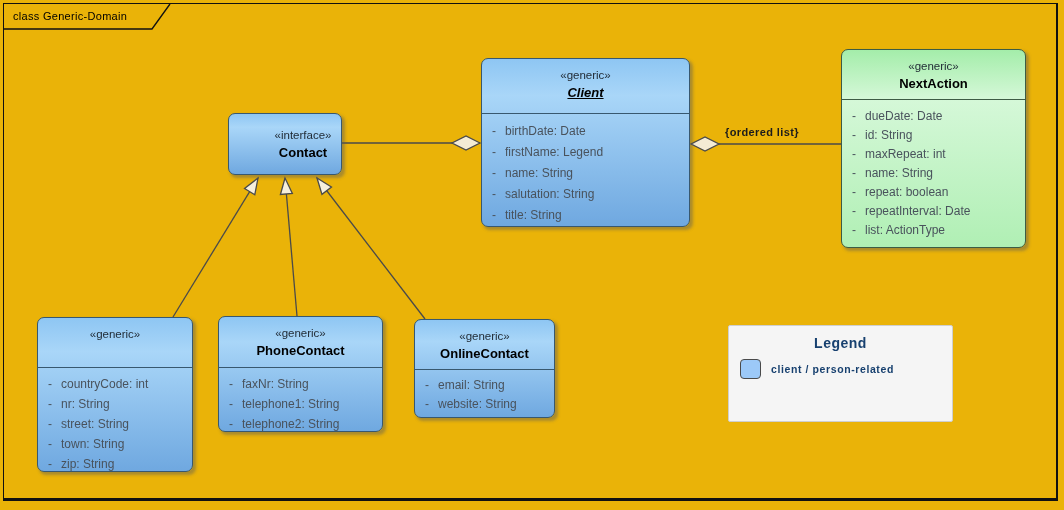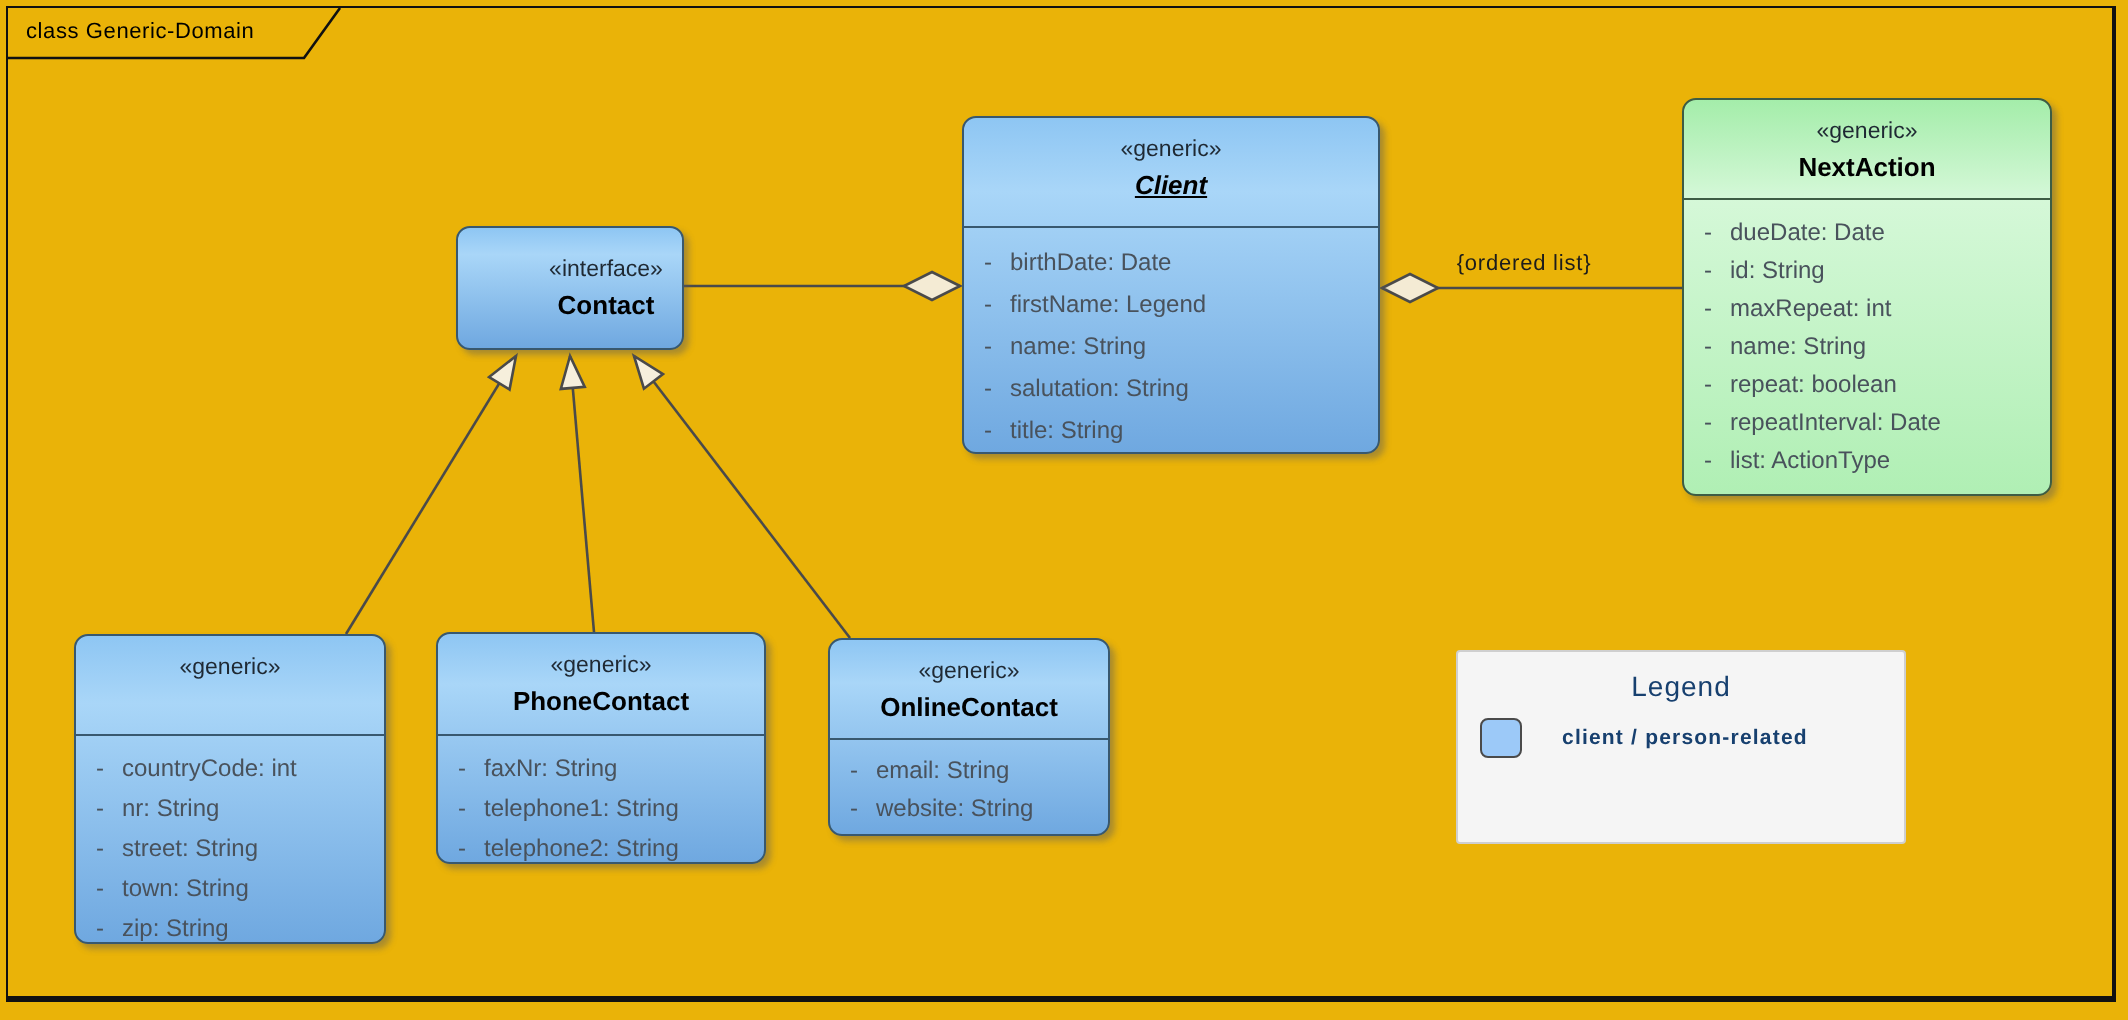--- a/index.html
+++ b/index.html
@@ -52,37 +52,37 @@
   #box-phone { left:218px; top:316px; width:165px; height:116px; }
   #box-phone .hdr { height:51px; }
   #box-phone .arow { line-height:20px; }
   #box-online { left:414px; top:319px; width:141px; height:99px; }
   #box-online .hdr { height:50px; }
   #box-online .arow { line-height:19px; }
 
   
   .rel-label {
     position:absolute; left:711px; top:126px; width:102px; z-index:3;
-    text-align:center; font-size:11px; font-weight:normal; letter-spacing:0.4px; color:#1c1c1c;
+    text-align:center; font-size:11px; font-weight:bold; letter-spacing:0.4px; color:#1c1c1c;
   }
   
   #legend {
     position:absolute; left:728px; top:325px; width:225px; height:97px; z-index:2;
     box-sizing:border-box; background:#f5f5f5; border:1px solid #cfcfcf; border-radius:2px;
   }
   .legend-title {
-    margin-top:9px; text-align:center; font-size:14px; font-weight:normal;
+    margin-top:9px; text-align:center; font-size:14px; font-weight:bold;
     color:#17406f; letter-spacing:0.5px;
   }
   .legend-row { display:flex; align-items:center; margin:6px 0 0 11px; height:24px; }
   .swatch {
     width:21px; height:20px; box-sizing:border-box; flex:none;
     border:1.5px solid #4a4a4a; border-radius:4px; margin-right:10px;
   }
-  .legend-label { font-size:10.5px; font-weight:bold; color:#17406f; letter-spacing:0.6px;margin-left:10px; }
+  .legend-label { font-size:10.5px; font-weight:bold; color:#17406f; letter-spacing:0.6px; }
 </style>
 </head>
 <body>
 
 <div id="canvas">
   <div id="frame"></div>
 
   <svg id="connectors" width="1064" height="510" viewBox="0 0 1064 510">
     <defs>
       <marker id="mDiamond" markerUnits="userSpaceOnUse" markerWidth="32" markerHeight="20" refX="30" refY="10" orient="auto">

